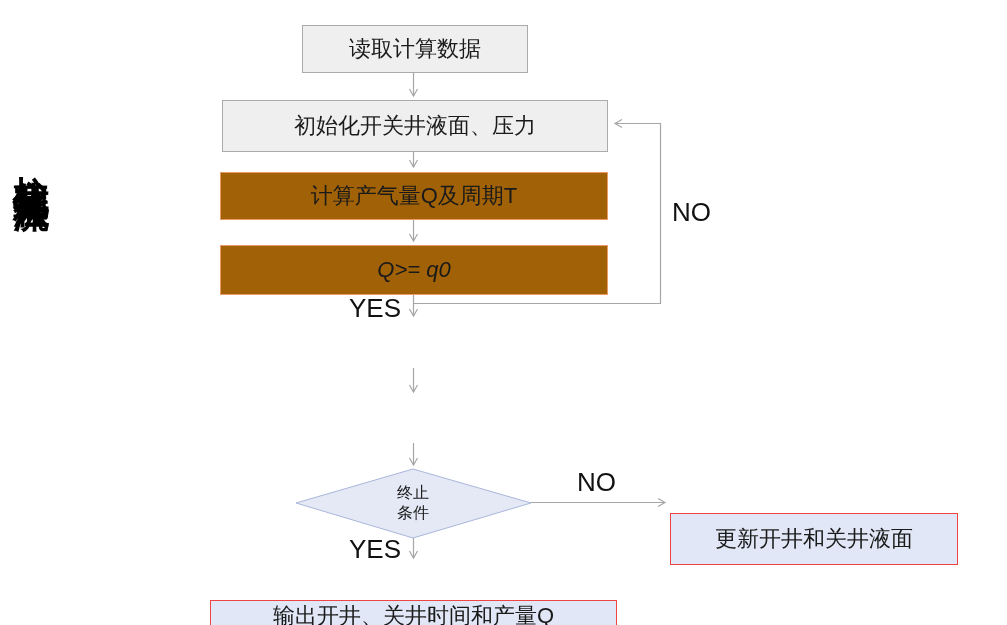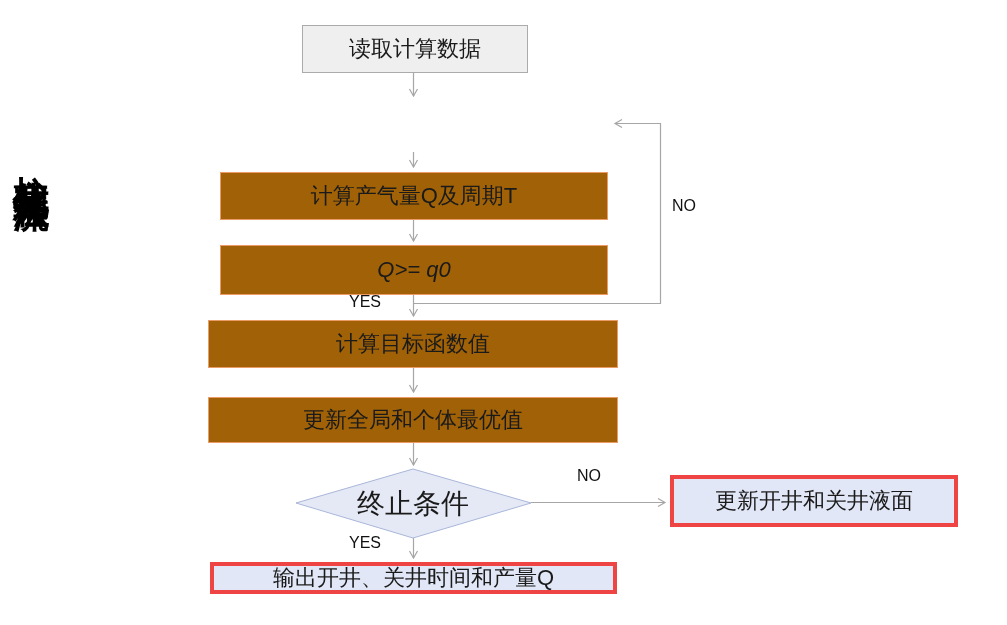--- a/index.html
+++ b/index.html
@@ -13,31 +13,31 @@
   #connector-layer{position:absolute;left:0;top:0;width:1007px;height:625px;}
   .node{
     position:absolute;
     display:flex;align-items:center;justify-content:center;
     font-size:22px;color:#1a1a1a;
     text-align:right;line-height:1.1;
     box-sizing:border-box;
   }
   .node-grey{background:#efefef;border:1px solid #ababab;}
   .node-orange{background:#a16207;border:1px solid #eb9c66;}
-  .node-blue{background:#e1e7f6;border:4px solid #ef4444;}
+  .node-blue{background:#e1e7f6;border:1px solid #ef4444;margin-top:38px;}
   .edge-label{
     position:absolute;
-    font-size:16px;color:#111111;
+    font-size:26px;color:#111111;
     white-space:nowrap;
   }
   #diamond-label{
     position:absolute;
     left:343px;top:475px;width:140px;height:56px;
-    display:flex;flex-direction:row;align-items:center;justify-content:center;
-    font-size:28px;color:#1a1a1a;line-height:1.25;
+    display:flex;flex-direction:column;align-items:center;justify-content:center;
+    font-size:16px;color:#1a1a1a;line-height:1.25;
   }
   #diagram-title{
     position:absolute;
     left:6px;top:147px;
     writing-mode:vertical-rl;text-orientation:upright;
     font-size:36px;font-weight:700;color:#000000;
     letter-spacing:3px;
   }
   
   #node-read-data      {left:302px;top:25px; width:226px;height:48px;}
@@ -78,36 +78,33 @@
     </g>
     <polygon points="413,469 531,503 413,538 296,503" fill="#e5e9f5" stroke="#a9b6da" stroke-width="1"></polygon>
   </svg>
 
   <div id="diagram-title">柱塞优化算法流程</div>
 
   <div class="node node-grey" id="node-read-data">
     <span>读取计算数据</span>
   </div>
 
+  <div class="node node-grey" id="node-initialize">
+    <span>初始化开关井液面、压力</span>
+  </div>
 
   <div class="node node-orange" id="node-calc-q-t">
     <span>计算产气量Q及周期T</span>
   </div>
 
   <div class="node node-orange" id="node-q-check">
     <span>Q&gt;= q0</span>
   </div>
 
-  <div class="node node-orange" id="node-objective">
-    <span>计算目标函数值</span>
-  </div>
 
-  <div class="node node-orange" id="node-update-best">
-    <span>更新全局和个体最优值</span>
-  </div>
 
   <div id="diamond-label">
     <span>终止</span>
     <span>条件</span>
   </div>
 
   <div class="node node-blue" id="node-update-levels">
     <span>更新开井和关井液面</span>
   </div>
 

